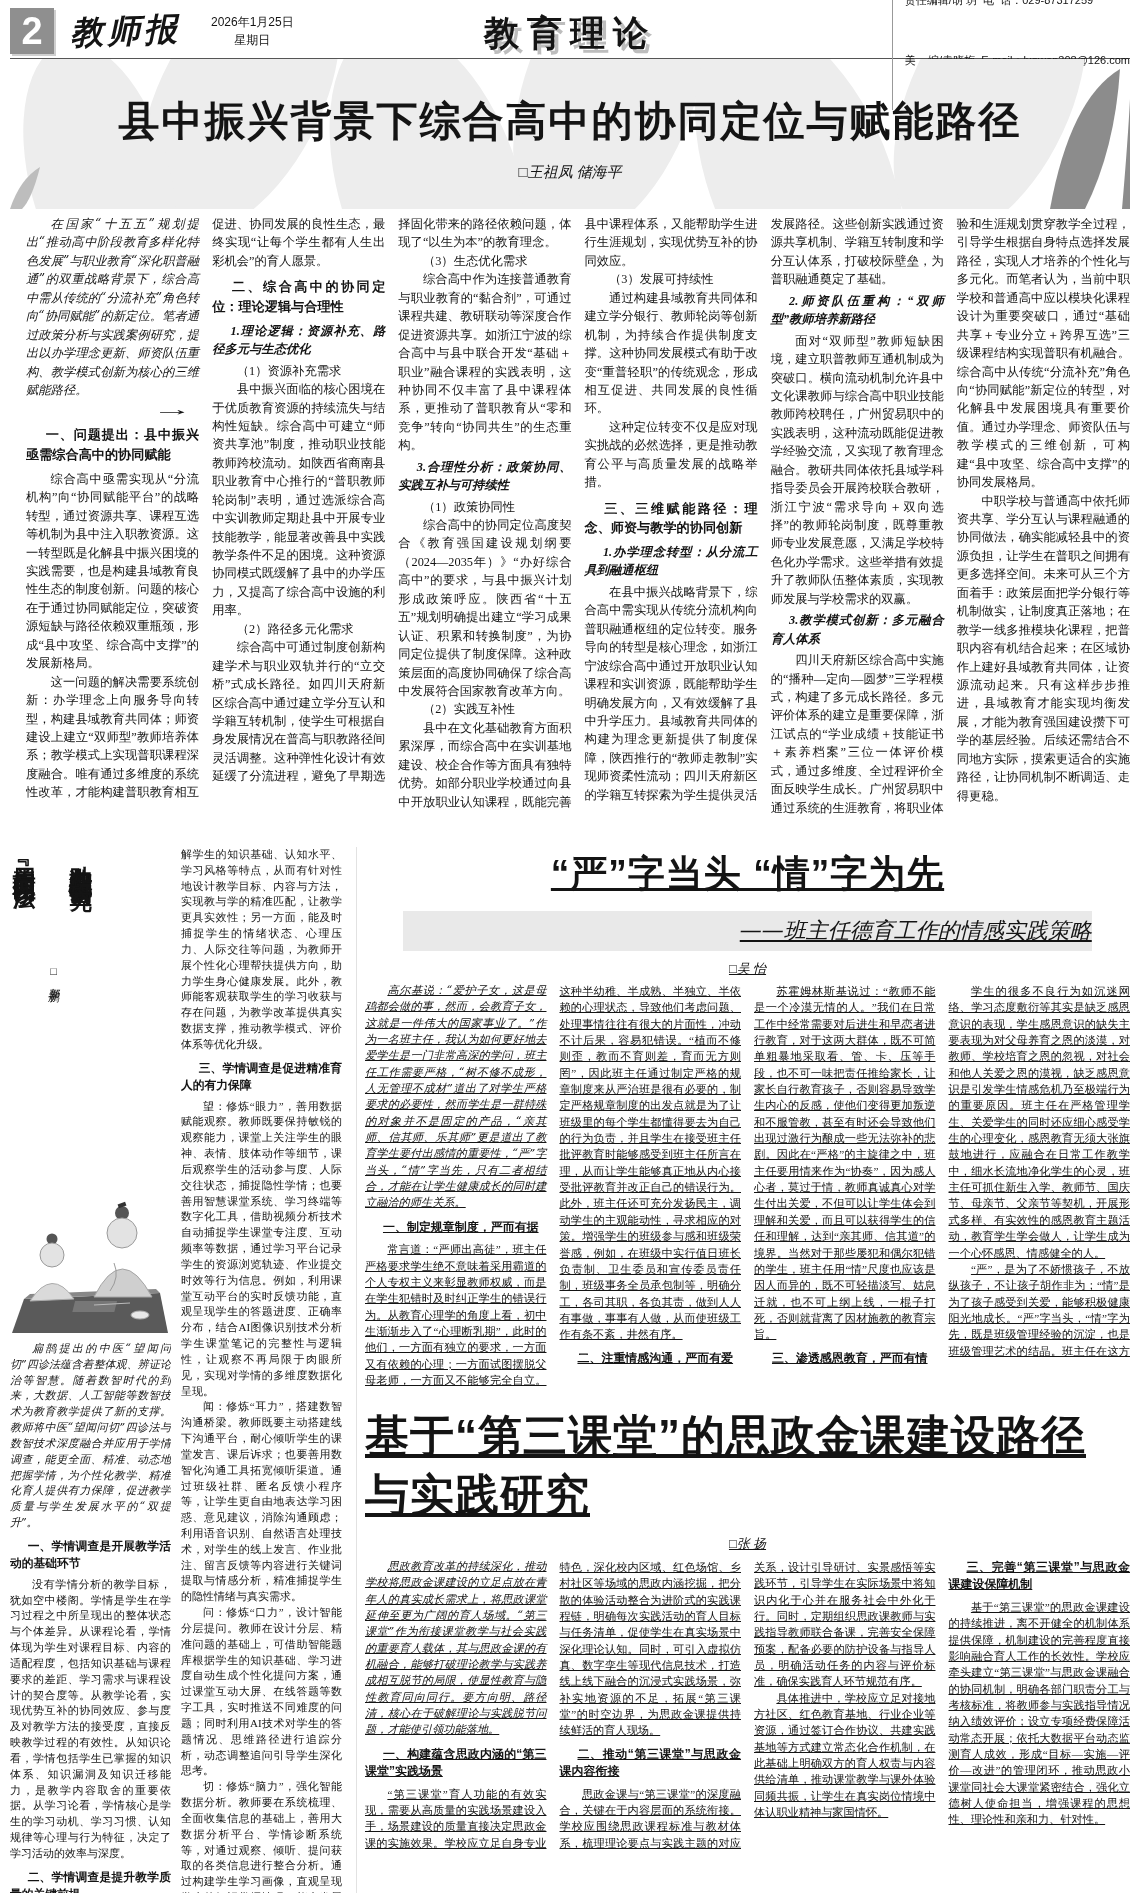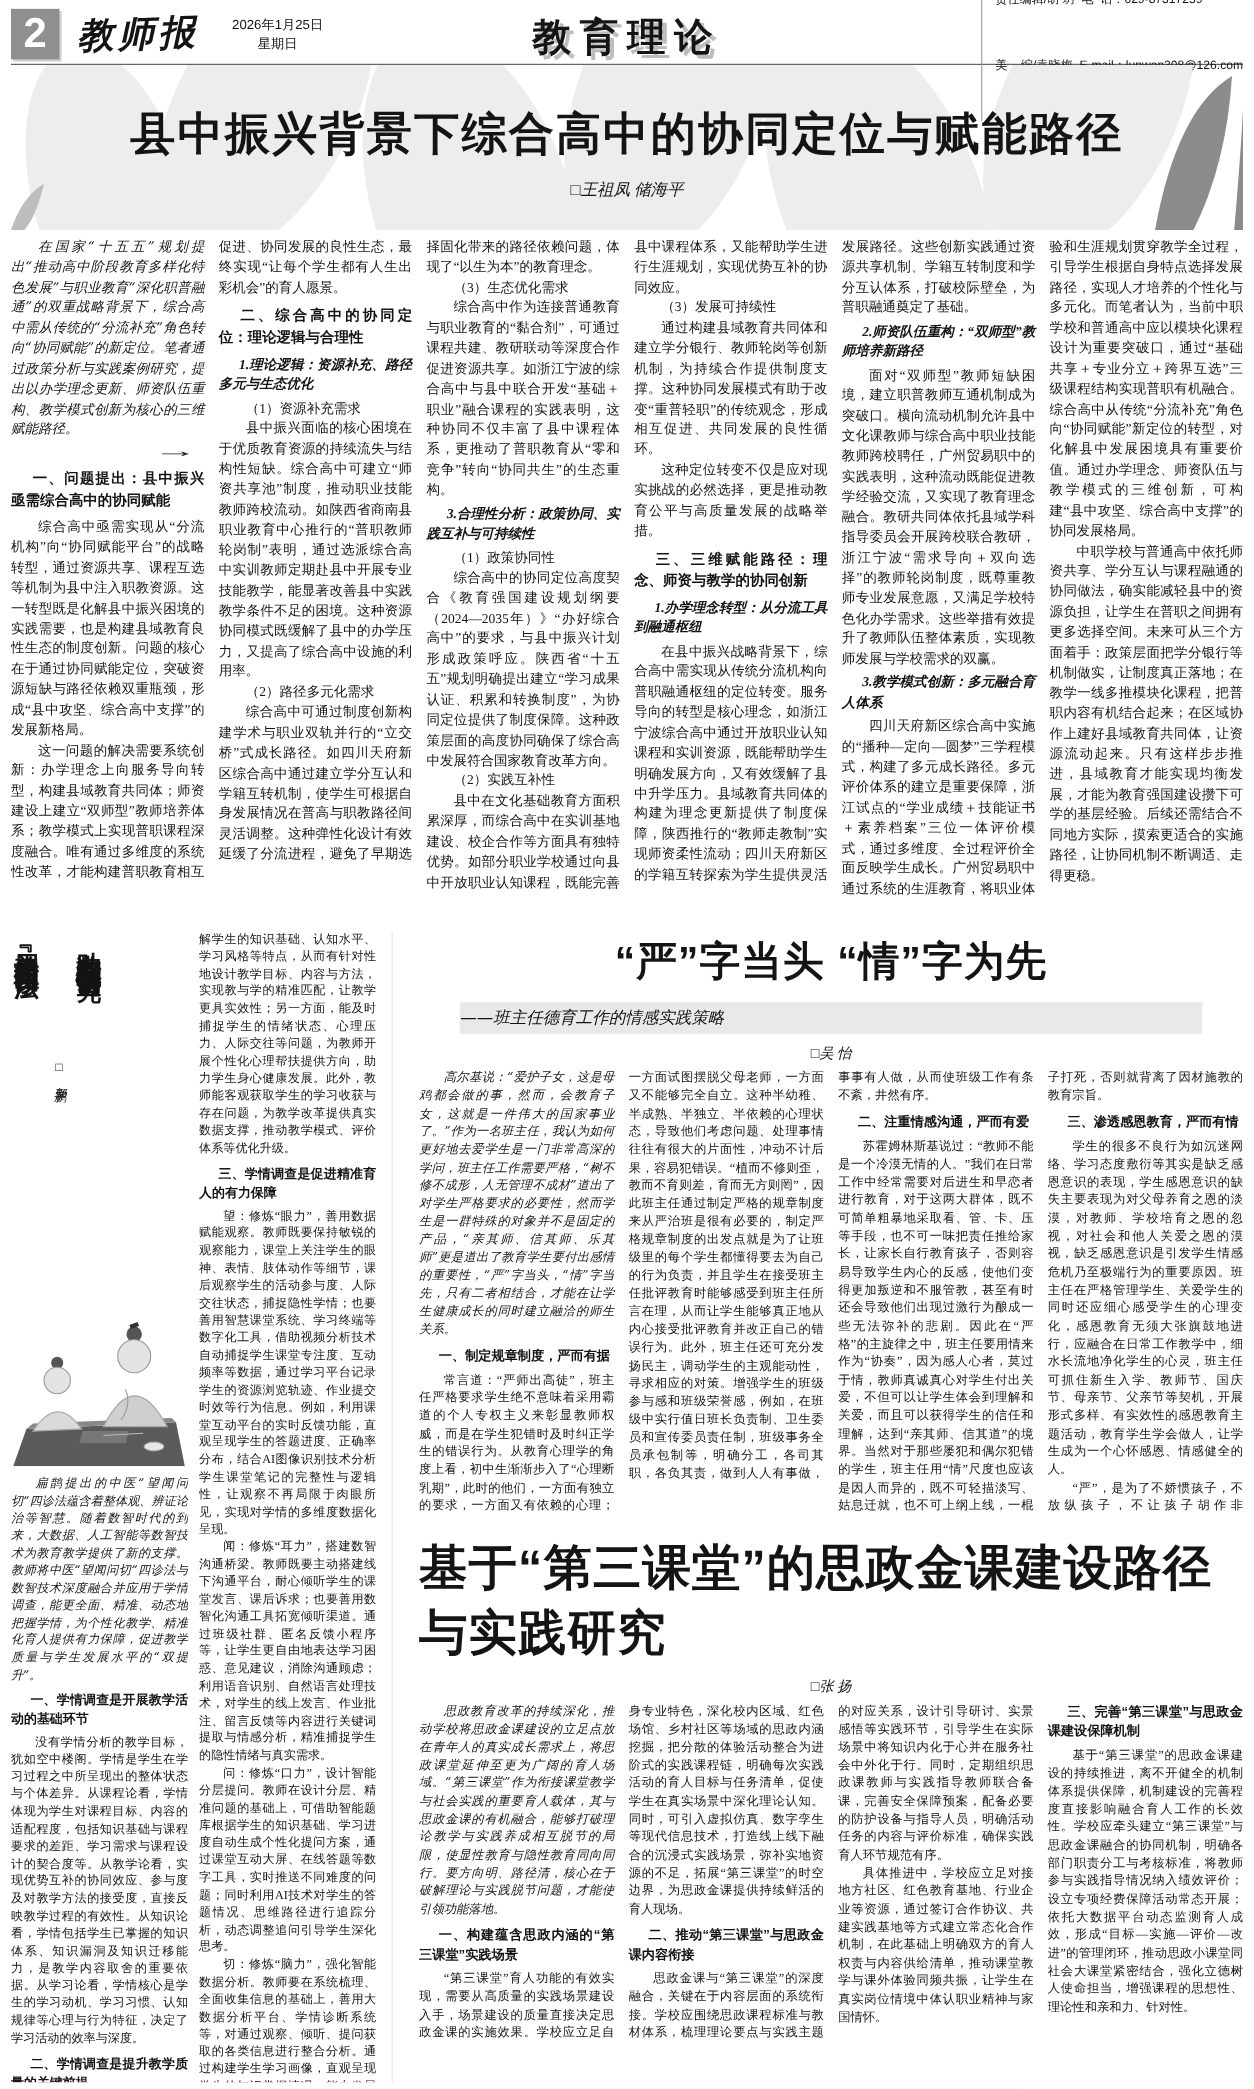--- a/index.html
+++ b/index.html
@@ -19,47 +19,47 @@
                 letter-spacing:8px;text-shadow:4px 4px 0 #bdbdbd;}
   .editors{margin-left:auto;font:11px/1.8 "Liberation Sans",sans-serif;
            border-left:1px solid #999;padding-left:12px;white-space:pre;}
   
   .a1-head{position:relative;height:150px;overflow:hidden;}
   .a1-art{position:absolute;inset:0;}
   .a1-title{position:relative;text-align:center;font-family:"Liberation Sans",sans-serif;
             font-weight:900;font-size:41px;letter-spacing:2px;padding-top:35px;}
   .a1-byline{position:relative;text-align:center;font-style:italic;font-size:15px;margin-top:14px;}
   .a1-body{column-count:6;column-gap:13px;height:622px;overflow:hidden;
-           font-size:12.3px;line-height:1.5;text-align:justify;margin-top:6px;}
+           font-size:12.3px;line-height:1.5;text-align:justify;margin-top:6px;margin-left:16px;}
   
   .para{margin:0;}
   .para.p,.para.sub{text-indent:2em;}
   .para.intro,.para.note,.para.author{font-style:italic;font-family:"DejaVu Serif",serif;text-indent:2em;}
   .para.h1{font-family:"Liberation Sans",sans-serif;font-weight:bold;font-size:1.07em;
            margin:7px 0 5px;text-indent:1.5em;}
   .para.h2{font-weight:bold;font-style:italic;margin:3px 0;text-indent:1.5em;}
   .para.arrow{text-indent:0;text-align:right;font-size:17px;line-height:1;margin:2px 6px 6px 0;
               transform:scaleX(2.4);transform-origin:right center;}
   
   .bottom{display:flex;gap:14px;margin-top:10px;height:1046px;}
   .rail{width:332px;flex:none;display:flex;gap:10px;overflow:hidden;}
   .railcol{width:161px;flex:none;font-size:11px;line-height:1.44;text-align:justify;
            height:1046px;overflow:hidden;}
   .vtitles{display:flex;gap:6px;height:338px;margin-bottom:8px;}
   .vt{writing-mode:vertical-rl;text-orientation:upright;font-family:"Liberation Sans",sans-serif;
       font-weight:900;font-size:23px;letter-spacing:2px;line-height:1.25;}
   .vbyline{writing-mode:vertical-rl;text-orientation:upright;font-size:11px;font-style:italic;
            margin-top:118px;letter-spacing:2px;}
   .illo{display:block;margin:2px 0 8px 0;}
-  .rightcol{flex:1;min-width:0;display:flex;flex-direction:column;border-left:1px solid #e2e2e2;padding-left:24px;}
+  .rightcol{flex:1;min-width:0;display:flex;flex-direction:column;border-left:1px solid #e2e2e2;padding-left:8px;text-decoration:underline;}
   
   .a3-title{text-align:center;font-family:"Liberation Sans",sans-serif;font-weight:900;
             font-size:37px;letter-spacing:1px;margin-top:2px;}
-  .a3-subband{background:#e9e9e9;width:90%;margin:12px auto 0;text-align:left;
-              font-style:italic;font-size:15px;padding:5px 0;font-family:"DejaVu Serif",serif;}
+  .a3-subband{background:#e9e9e9;width:90%;margin:12px auto 0;text-align:right;
+              font-style:italic;font-size:22px;padding:5px 0;font-family:"DejaVu Serif",serif;}
   .a3-byline{text-align:center;font-style:italic;font-size:13px;margin:9px 0 5px;}
   .a3-body{column-count:4;column-gap:13px;height:408px;overflow:hidden;
            font-size:11.2px;line-height:1.46;text-align:justify;}
   
   .a4-title{text-align:left;font-family:"Liberation Sans",sans-serif;font-weight:900;
             font-size:44px;margin-top:16px;letter-spacing:1px;}
   .a4-byline{text-align:center;font-style:italic;font-size:13px;margin:10px 0 6px;}
   .a4-body{column-count:4;column-gap:13px;height:452px;overflow:hidden;
            font-size:11.2px;line-height:1.46;text-align:justify;}
 </style>

